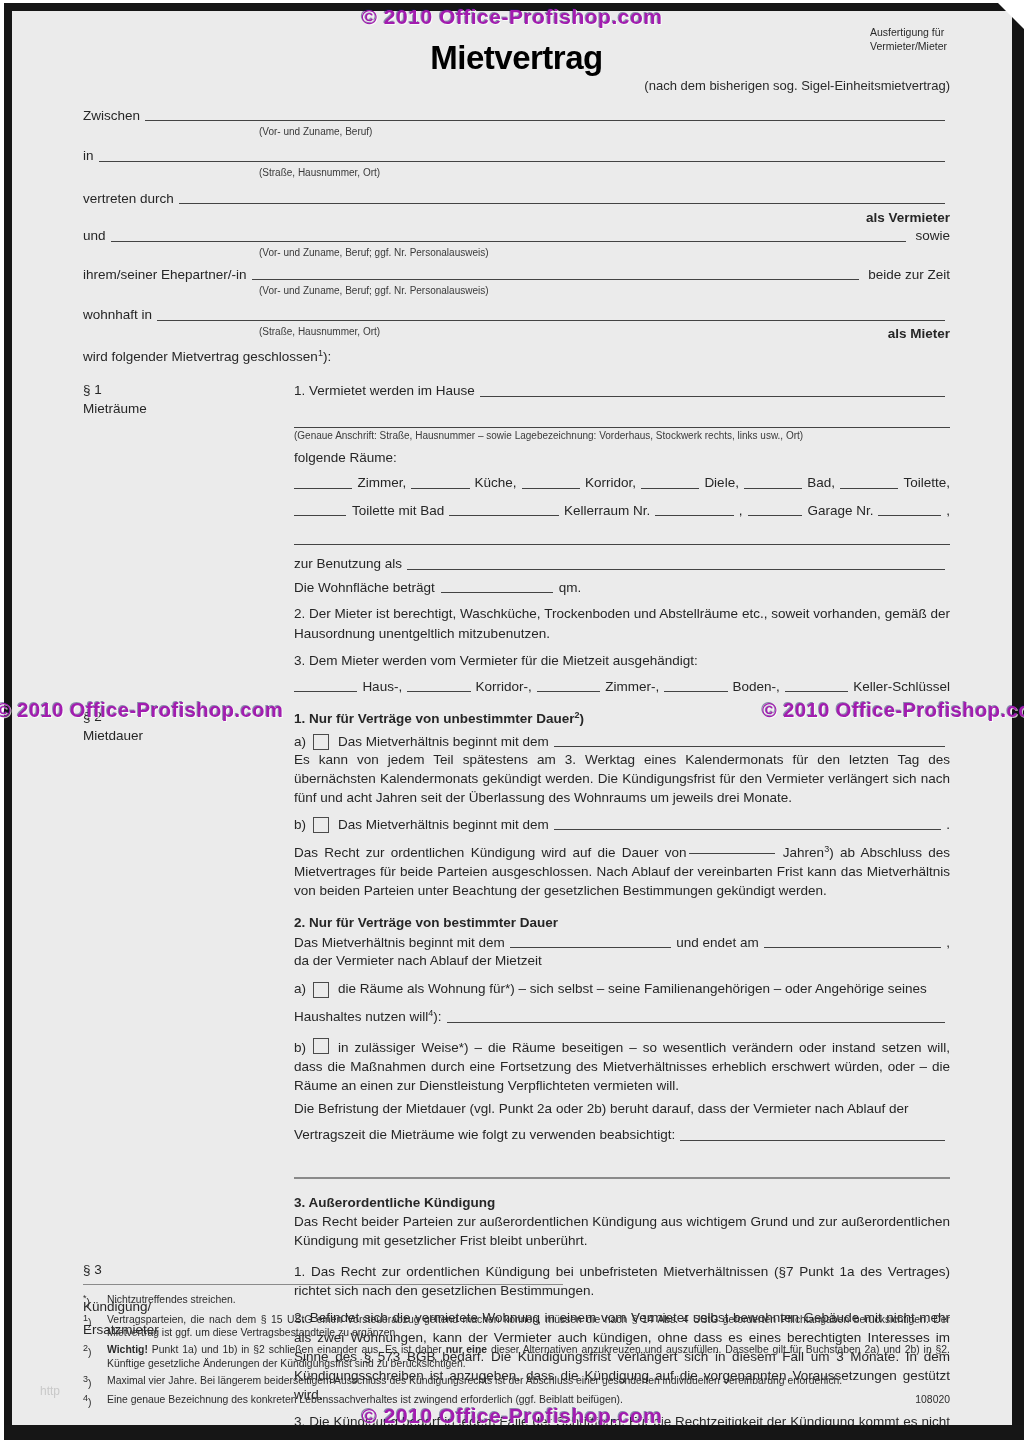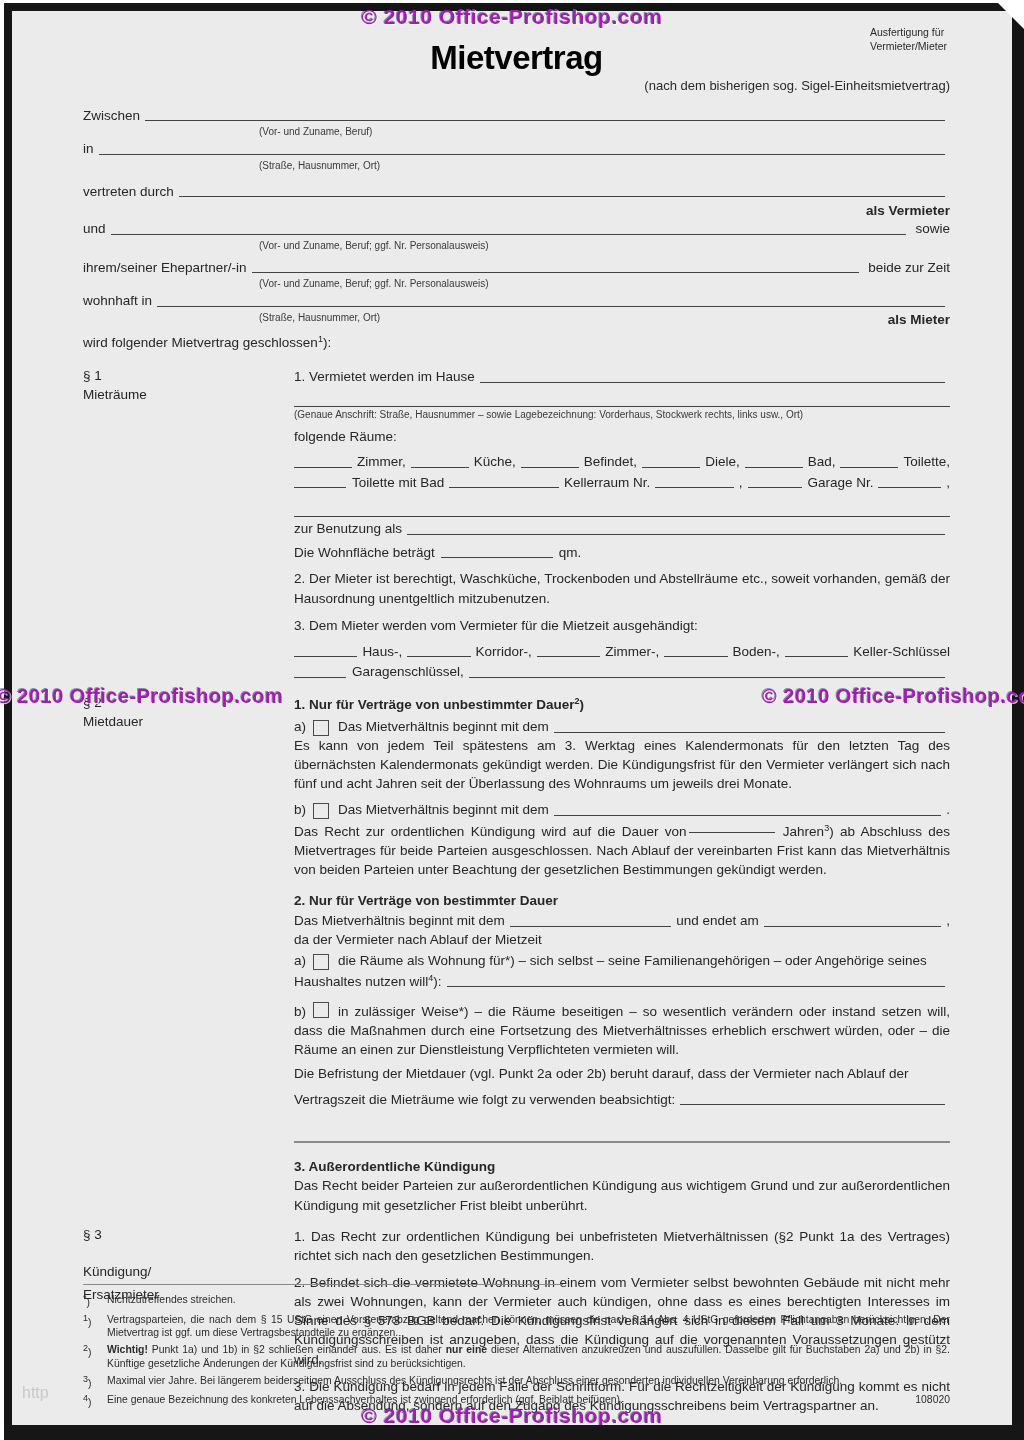--- a/index.html
+++ b/index.html
@@ -13,21 +13,21 @@
   .botbar{position:absolute;left:4px;right:0;top:1425px;height:15px;background:#161616;z-index:7;}
 
   
   .wm{position:absolute;font-weight:bold;font-size:21px;letter-spacing:.5px;color:#a21caf;
       text-shadow:1px 1px 0 rgba(255,255,255,.75),-1px -1px 0 rgba(20,20,90,.45);
       white-space:nowrap;z-index:6;}
   .wm-top{left:50%;top:5px;transform:translateX(-50%);}
   .wm-bottom{left:50%;top:1404px;transform:translateX(-50%);}
   .wm-midleft{left:-298px;top:-10px;font-size:20px;}
   .wm-midright{left:468px;top:-10px;font-size:20px;}
-  .http-artifact{position:absolute;left:22px;top:1384px;font-size:16px;color:#c9c9c9;z-index:6;}
+  .http-artifact{position:absolute;left:40px;top:1384px;font-size:12px;color:#c9c9c9;z-index:6;}
 
   
   .title{ text-align:center;font-size:33px;font-weight:bold;color:#000000;line-height:1.05;margin-top:16px;letter-spacing:-.5px;}
   .subtitle{text-align:right;font-size:13px;margin-top:2px;color:#2a2a2a;}
   .copynote{position:absolute;left:858px;top:14px;font-size:10.5px;line-height:1.35;color:#2a2a2a;}
 
   
   .row{display:flex;align-items:flex-end;font-size:13.5px;line-height:1.3;}
   .lbl{white-space:nowrap;}
   .fill{flex:1;border-bottom:1px solid #434343;margin:0 5px;transform:translateY(-3px);min-width:30px;}
@@ -47,21 +47,21 @@
   .seccol{width:211px;flex:none;font-size:13.5px;}
   .seccol .secno{margin-bottom:4px;}
   .seccol .secname{font-weight:normal;}
   .secbody{flex:1;position:relative;}
 
   .cb{display:inline-block;width:14px;height:14px;border:1.2px solid #4a4a4a;background:transparent;
       vertical-align:-2px;margin:0 9px 0 7px;flex:none;}
   .blankline{border-bottom:1px solid #434343;height:17px;}
   .blankline.thick{border-bottom:2px solid #8a8a8a;}
   .gap2{margin-top:2px}.gap4{margin-top:4px}.gap6{margin-top:6px}.gap8{margin-top:8px}
-  .gap10{margin-top:3px}.gap12{margin-top:12px}.gap14{margin-top:14px}.gap16{margin-top:16px}
+  .gap10{margin-top:10px}.gap12{margin-top:12px}.gap14{margin-top:14px}.gap16{margin-top:16px}
 
   
   .footer{position:absolute;left:71px;right:62px;bottom:18px;}
   .fnrule{width:480px;border-top:1px solid #8a8a8a;margin-bottom:8px;}
   .fn{display:flex;font-size:10.4px;line-height:1.32;margin-top:3px;color:#2c2c2c;}
   .fnmark{width:24px;flex:none;}
   .fntext{flex:1;text-align:justify;}
   .formnum{white-space:nowrap;margin-left:18px;flex:none;}
 </style>
 </head>
@@ -148,21 +148,21 @@
           <div class="row gap8">
               <span class="lbl">folgende Räume:</span>
             </div>
 
           <div class="row gap8">
             <span class="fill" style="margin-left:0"></span>
             <span class="lbl">Zimmer,</span>
             <span class="fill"></span>
             <span class="lbl">Küche,</span>
             <span class="fill"></span>
-            <span class="lbl">Befindet,</span>
+            <span class="lbl">Korridor,</span>
             <span class="fill"></span>
             <span class="lbl">Diele,</span>
             <span class="fill"></span>
             <span class="lbl">Bad,</span>
             <span class="fill"></span>
             <span class="lbl">Toilette,</span>
           </div>
 
           <div class="row gap10">
             <span class="fillw" style="width:52px;margin-right:6px"></span>
@@ -199,25 +199,20 @@
             <span class="fill"></span>
             <span class="lbl">Korridor-,</span>
             <span class="fill"></span>
             <span class="lbl">Zimmer-,</span>
             <span class="fill"></span>
             <span class="lbl">Boden-,</span>
             <span class="fill"></span>
             <span class="lbl">Keller-Schlüssel</span>
           </div>
 
-          <div class="row gap10">
-            <span class="fillw" style="width:52px;margin-right:6px"></span>
-            <span class="lbl">Garagenschlüssel,</span>
-            <span class="fill"></span>
-          </div>
         </div>
       </div>
 
       <div class="section gap14">
         <div class="seccol">
           <div class="secno">§ 2</div>
           <div class="secname">Mietdauer</div>
         </div>
         <div class="secbody">
           <p class="bold"><span>1. Nur für Verträge von unbestimmter Dauer</span><span class="sup">2</span><span>)</span></p>
@@ -279,21 +274,21 @@
         </div>
       </div>
 
       <div class="section gap12">
         <div class="seccol">
           <div class="secno">§ 3</div>
           <div class="secname" style="margin-top:22px">Kündigung/</div>
           <div class="secname" style="margin-top:8px">Ersatzmieter</div>
         </div>
         <div class="secbody">
-          <p>1. Das Recht zur ordentlichen Kündigung bei unbefristeten Mietverhältnissen (§2 Punkt 1a des Vertrages) richtet sich nach den gesetzlichen Bestimmungen.</p>
+          <p>1. Das Recht zur ordentlichen Kündigung bei unbefristeten Mietverhältnissen (§7 Punkt 1a des Vertrages) richtet sich nach den gesetzlichen Bestimmungen.</p>
           <p class="gap8">2. Befindet sich die vermietete Wohnung in einem vom Vermieter selbst bewohnten Gebäude mit nicht mehr als zwei Wohnungen, kann der Vermieter auch kündigen, ohne dass es eines berechtigten Interesses im Sinne des § 573 BGB bedarf. Die Kündigungsfrist verlängert sich in diesem Fall um 3 Monate. In dem Kündigungsschreiben ist anzugeben, dass die Kündigung auf die vorgenannten Voraussetzungen gestützt wird.</p>
           <p class="gap8">3. Die Kündigung bedarf in jedem Falle der Schriftform. Für die Rechtzeitigkeit der Kündigung kommt es nicht auf die Absendung, sondern auf den Zugang des Kündigungsschreibens beim Vertragspartner an.</p>
         </div>
       </div>
 
       <div class="footer">
         <div class="fnrule"></div>
 
         <div class="fn">
           <span class="fnmark"><span class="sup">*</span><span>)</span></span>

